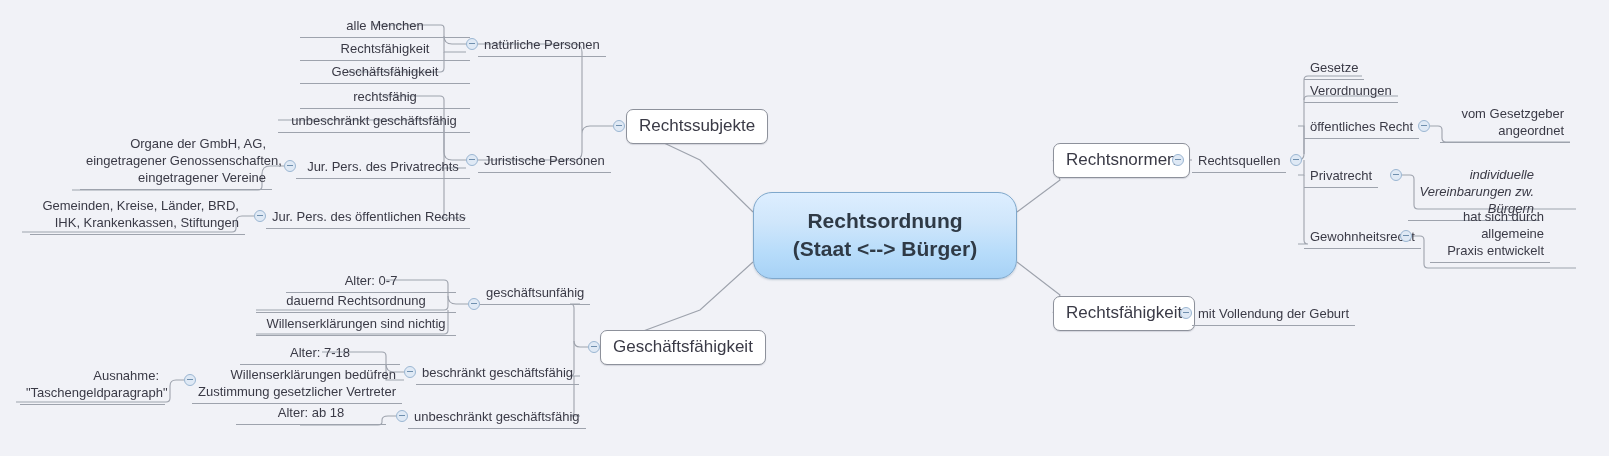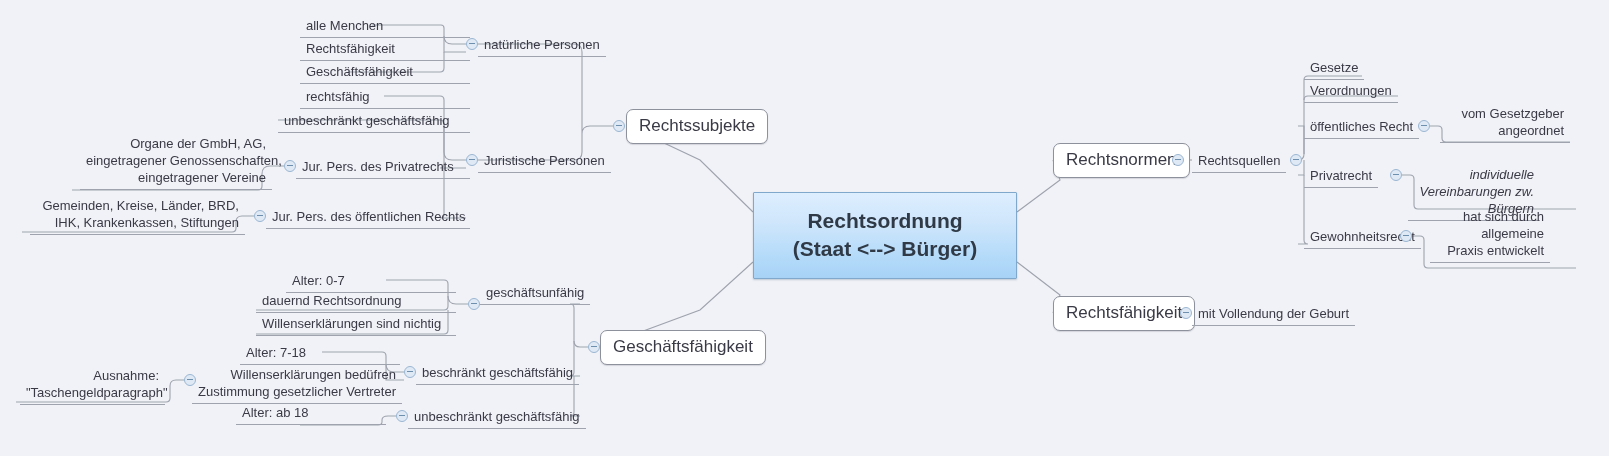--- a/index.html
+++ b/index.html
@@ -21,41 +21,41 @@
     white-space:pre;
     line-height:1.30;
   }
   
   .leaf{
     font-size:13px;
     padding:1px 6px 2px 6px;
     border-bottom:1px solid #9ea3ad;
     background:transparent;
   }
-  .leaf.r{text-align:left;}
+  .leaf.r{text-align:center;}
   .leaf.l{text-align:right;}
 
   
   .boxed{
     font-size:17px;
     padding:5px 12px 6px 12px;
     background:#ffffff;
     border:1px solid #8d919b;
     border-radius:7px;
     box-shadow:0 1px 1px rgba(120,125,140,.25);
     text-align:left;
   }
   
   .root{
     font-size:21px;
     font-weight:bold;
     color:#2f3a46;
     padding:14px 6px;
     border:1px solid #7fa8cc;
-    border-radius:1px;
+    border-radius:19px;
     text-align:center;
     line-height:1.35;
     background:linear-gradient(to bottom,#ddeeff 0%,#cfe6fb 35%,#b7dcfa 70%,#a7d2f6 100%);
     box-shadow:0 1px 2px rgba(90,120,150,.35);
   }
 
   
   .handle{
     position:absolute;
     width:12px;height:12px;

